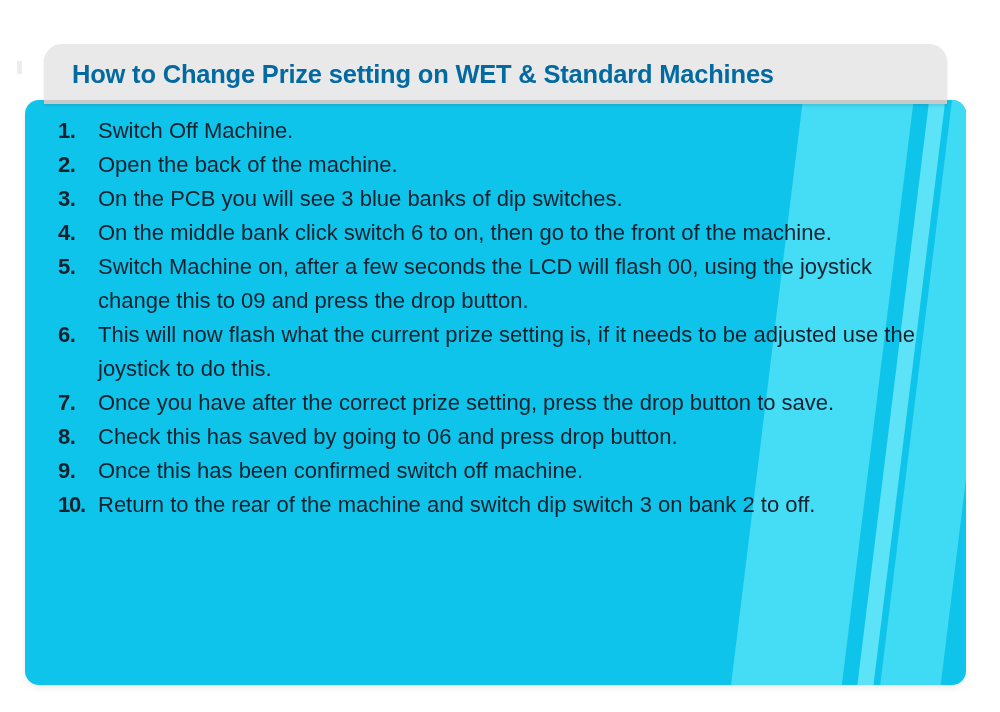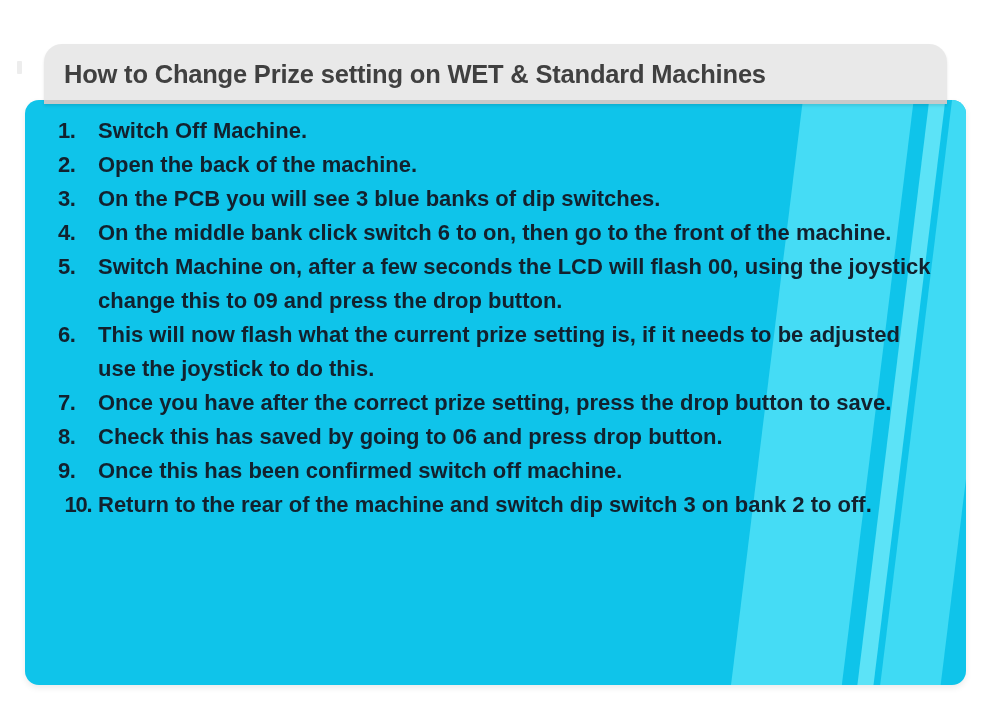--- a/index.html
+++ b/index.html
@@ -45,24 +45,24 @@
   .header-card::after {
     content: "";
     position: absolute;
     left: 0;
     right: 0;
     bottom: 0;
     height: 4px;
     background: #c9c9c9;
   }
   .header-title {
-    margin-left: 20px;
+    margin-left: 28px;
     font-size: 25.5px;
     font-weight: bold;
-    color: #404040;
+    color: #0369a1;
     letter-spacing: -0.2px;
     white-space: nowrap;
   }
 
   
   .panel {
     position: absolute;
     left: 25px;
     top: 100px;
     width: 941px;
@@ -116,25 +116,24 @@
   }
   .step-num {
     font-weight: bold;
     width: 40px;
     min-width: 40px;
     text-align: left;
     letter-spacing: -0.5px;
   }
   .step-num.wide {
     letter-spacing: -1.2px;
-    text-align: center;
   }
   .step-text {
     flex: 1;
-    font-weight: bold;
+    font-weight: normal;
   }
 </style>
 </head>
 <body>
 
 <div class="edge-artifact"></div>
 
 <div class="header-card">
   <div class="header-title">How to Change Prize setting on WET &amp; Standard Machines</div>
 </div>

